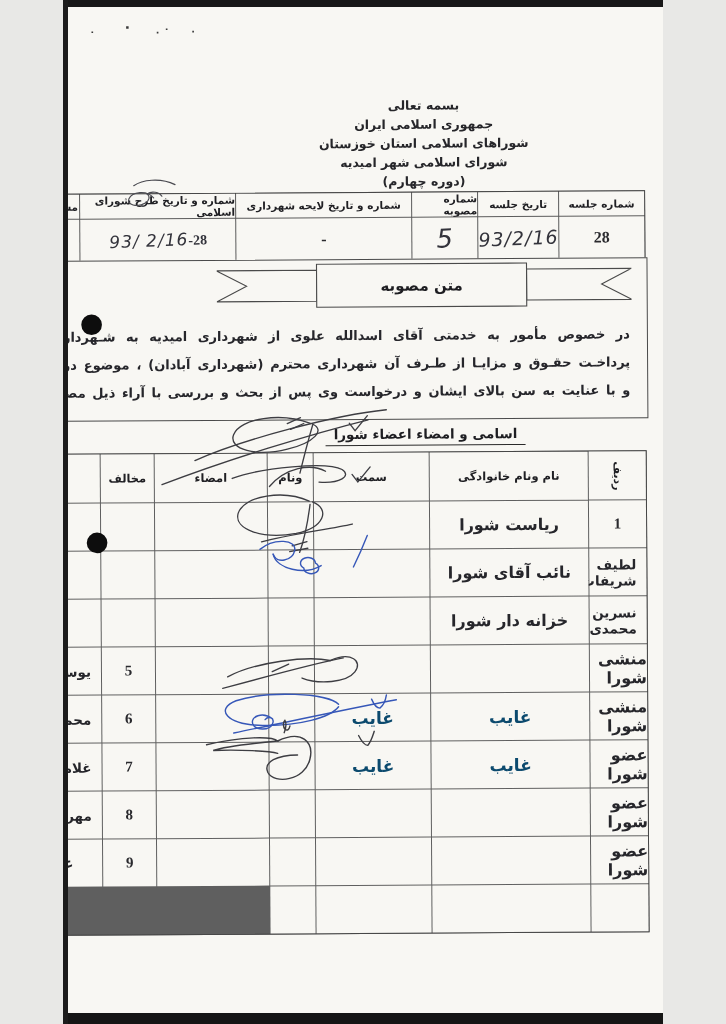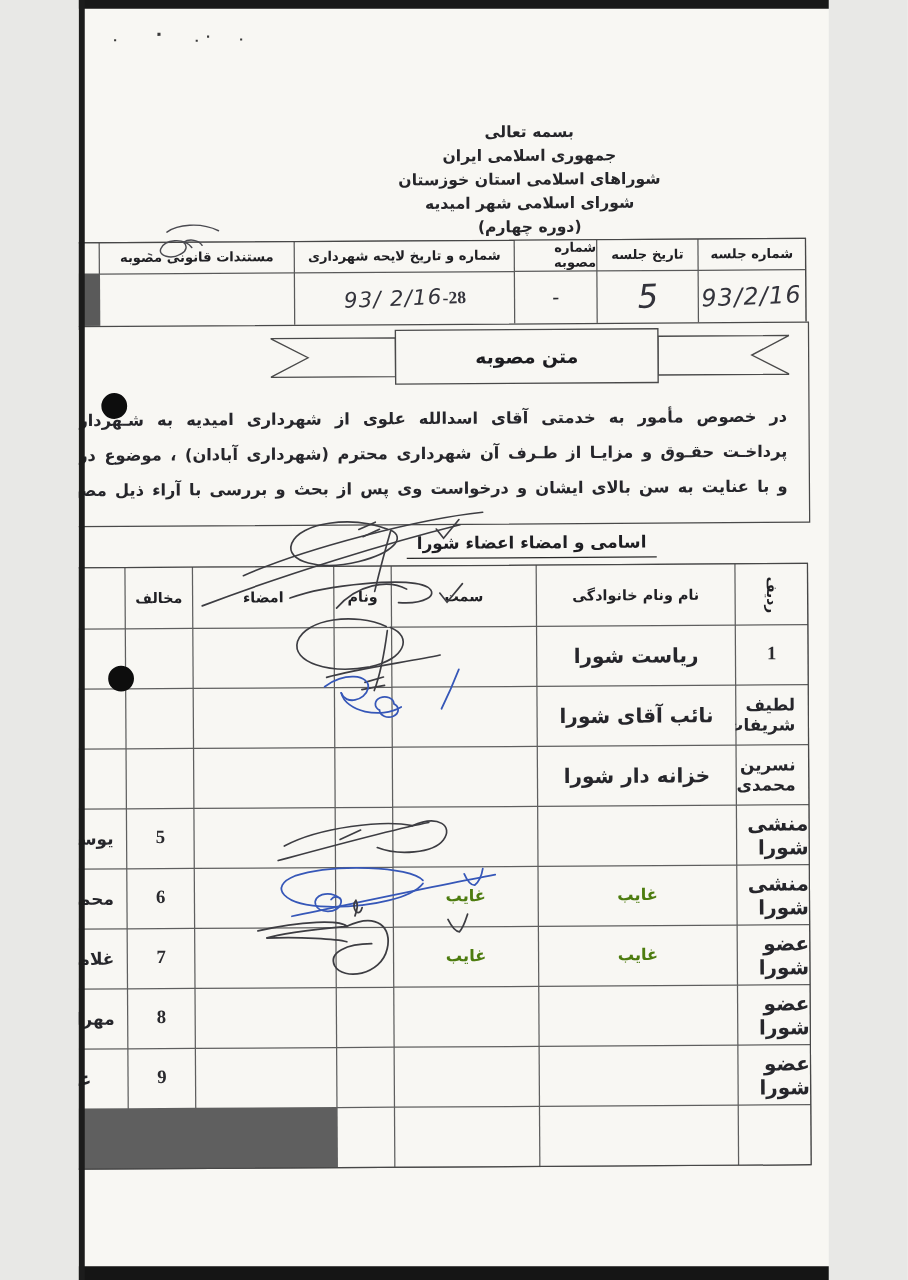--- a/index.html
+++ b/index.html
@@ -52,21 +52,21 @@
             grid-template-columns:57px 158px 115px 45px 112px 53px 140px;
             grid-template-rows:48px repeat(9,47px);
             background:#5f5f5f;gap:1px;border:1.3px solid #474747;}
   .members-table .cell{background:#f8f7f3;display:flex;align-items:center;justify-content:center;}
   .mt-head{font-size:11.5px;font-weight:700;color:#202024;}
   .vert{display:inline-block;transform:rotate(90deg);font-size:11px;}
   .name-cell{justify-content:flex-start !important;padding-right:10px;box-sizing:border-box;
              font-size:13.5px;font-weight:700;color:#26262b;}
   .pos-cell{font-size:16px;font-weight:700;color:#26262b;}
   .rowno{font-family:"Liberation Serif",serif;font-size:15px;font-weight:700;color:#2a2a2e;}
-  .absent{font-size:13px;font-weight:700;color:#4d7c0f;}
+  .absent{font-size:17px;font-weight:700;color:#0c4a6e;}
 
   
   .ink{position:absolute;inset:0;pointer-events:none;}
 </style>
 </head>
 <body>
 
 <div class="page">
 
   <div class="content">
@@ -77,20 +77,21 @@
       <div>شوراهای اسلامی استان خوزستان</div>
       <div>شورای اسلامی شهر امیدیه</div>
       <div>(دوره چهارم)</div>
     </div>
 
     <div class="info-table">
       <div class="cell info-head">شماره جلسه</div>
       <div class="cell info-head">تاریخ جلسه</div>
       <div class="cell info-head">شماره مصوبه</div>
       <div class="cell info-head">شماره و تاریخ لایحه شهرداری</div>
+      <div class="cell info-head">شماره و تاریخ طرح شورای اسلامی</div>
       <div class="cell info-head">مستندات قانونی مصوبه</div>
 
       <div class="cell num-serif">28</div>
       <div class="cell">
           <span class="hw hw-date">93/2/16</span>
         </div>
       <div class="cell">
           <span class="hw hw-five">5</span>
         </div>
       <div class="cell num-serif">-</div>

